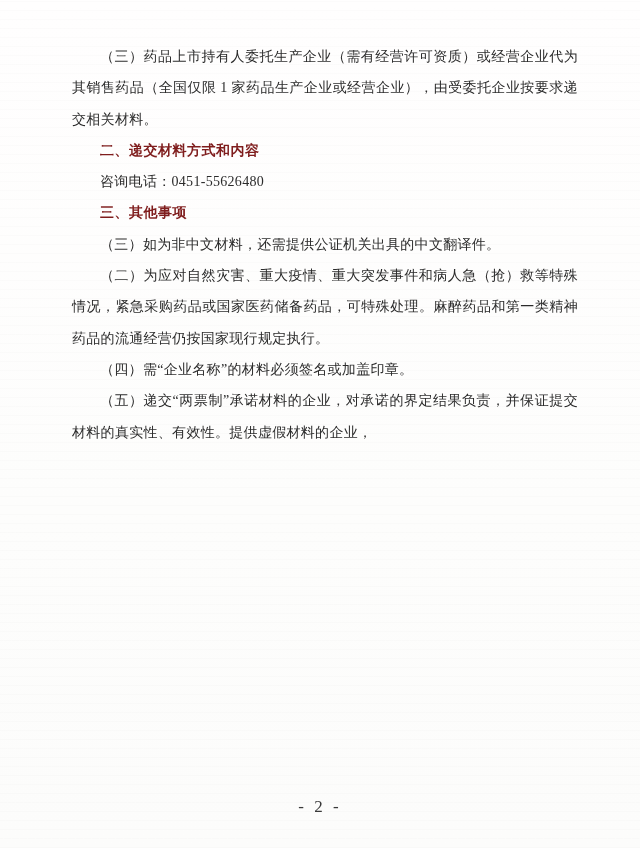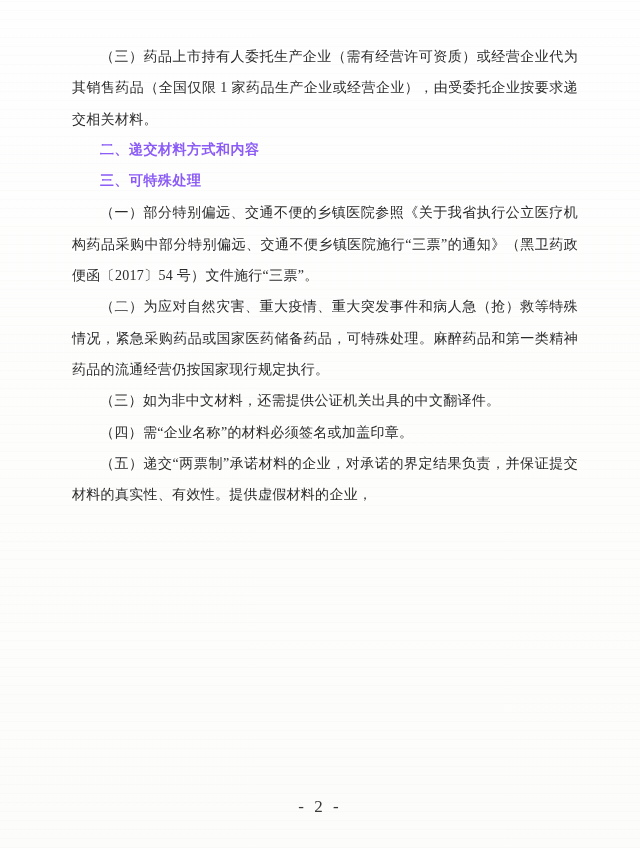--- a/index.html
+++ b/index.html
@@ -29,23 +29,23 @@
   .para {
     font-size: 14px;
     line-height: 31.3px;
     text-align: justify;
     text-justify: inter-ideograph;
     text-indent: 2em;
     letter-spacing: 0.3px;
     color: #2b2b2b;
   }
   .para.heading {
-    font-family: Liberation Mono, monospace;
+    font-family: Liberation Serif, serif;
     font-weight: 700;
-    color: #8b5cf6;
+    color: #7f1d1d;
     text-align: left;
     letter-spacing: 0.5px;
   }
   .page-footer {
     position: absolute;
     top: 796px;
     left: 0;
     width: 100%;
     text-align: center;
     font-size: 17px;
@@ -56,21 +56,21 @@
   }
 </style>
 </head>
 <body>
 
 <div class="scan-texture"></div>
 
 <div class="page-content">
   <p class="para">（三）药品上市持有人委托生产企业（需有经营许可资质）或经营企业代为其销售药品（全国仅限 1 家药品生产企业或经营企业），由受委托企业按要求递交相关材料。</p>
   <p class="para heading">二、递交材料方式和内容</p>
-  <p class="para heading">三、可特殊处理</p>
-  <p class="para">（一）部分特别偏远、交通不便的乡镇医院参照《关于我省执行公立医疗机构药品采购中部分特别偏远、交通不便乡镇医院施行“三票”的通知》（黑卫药政便函〔2017〕54 号）文件施行“三票”。</p>
+  <p class="para">咨询电话：0451-55626480</p>
+  <p class="para heading">三、其他事项</p>
+  <p class="para">（三）如为非中文材料，还需提供公证机关出具的中文翻译件。</p>
   <p class="para">（二）为应对自然灾害、重大疫情、重大突发事件和病人急（抢）救等特殊情况，紧急采购药品或国家医药储备药品，可特殊处理。麻醉药品和第一类精神药品的流通经营仍按国家现行规定执行。</p>
-  <p class="para">（三）如为非中文材料，还需提供公证机关出具的中文翻译件。</p>
   <p class="para">（四）需“企业名称”的材料必须签名或加盖印章。</p>
   <p class="para">（五）递交“两票制”承诺材料的企业，对承诺的界定结果负责，并保证提交材料的真实性、有效性。提供虚假材料的企业，</p>
 </div>
 
 <div class="page-footer">- 2 -</div>
 
 </body></html>

